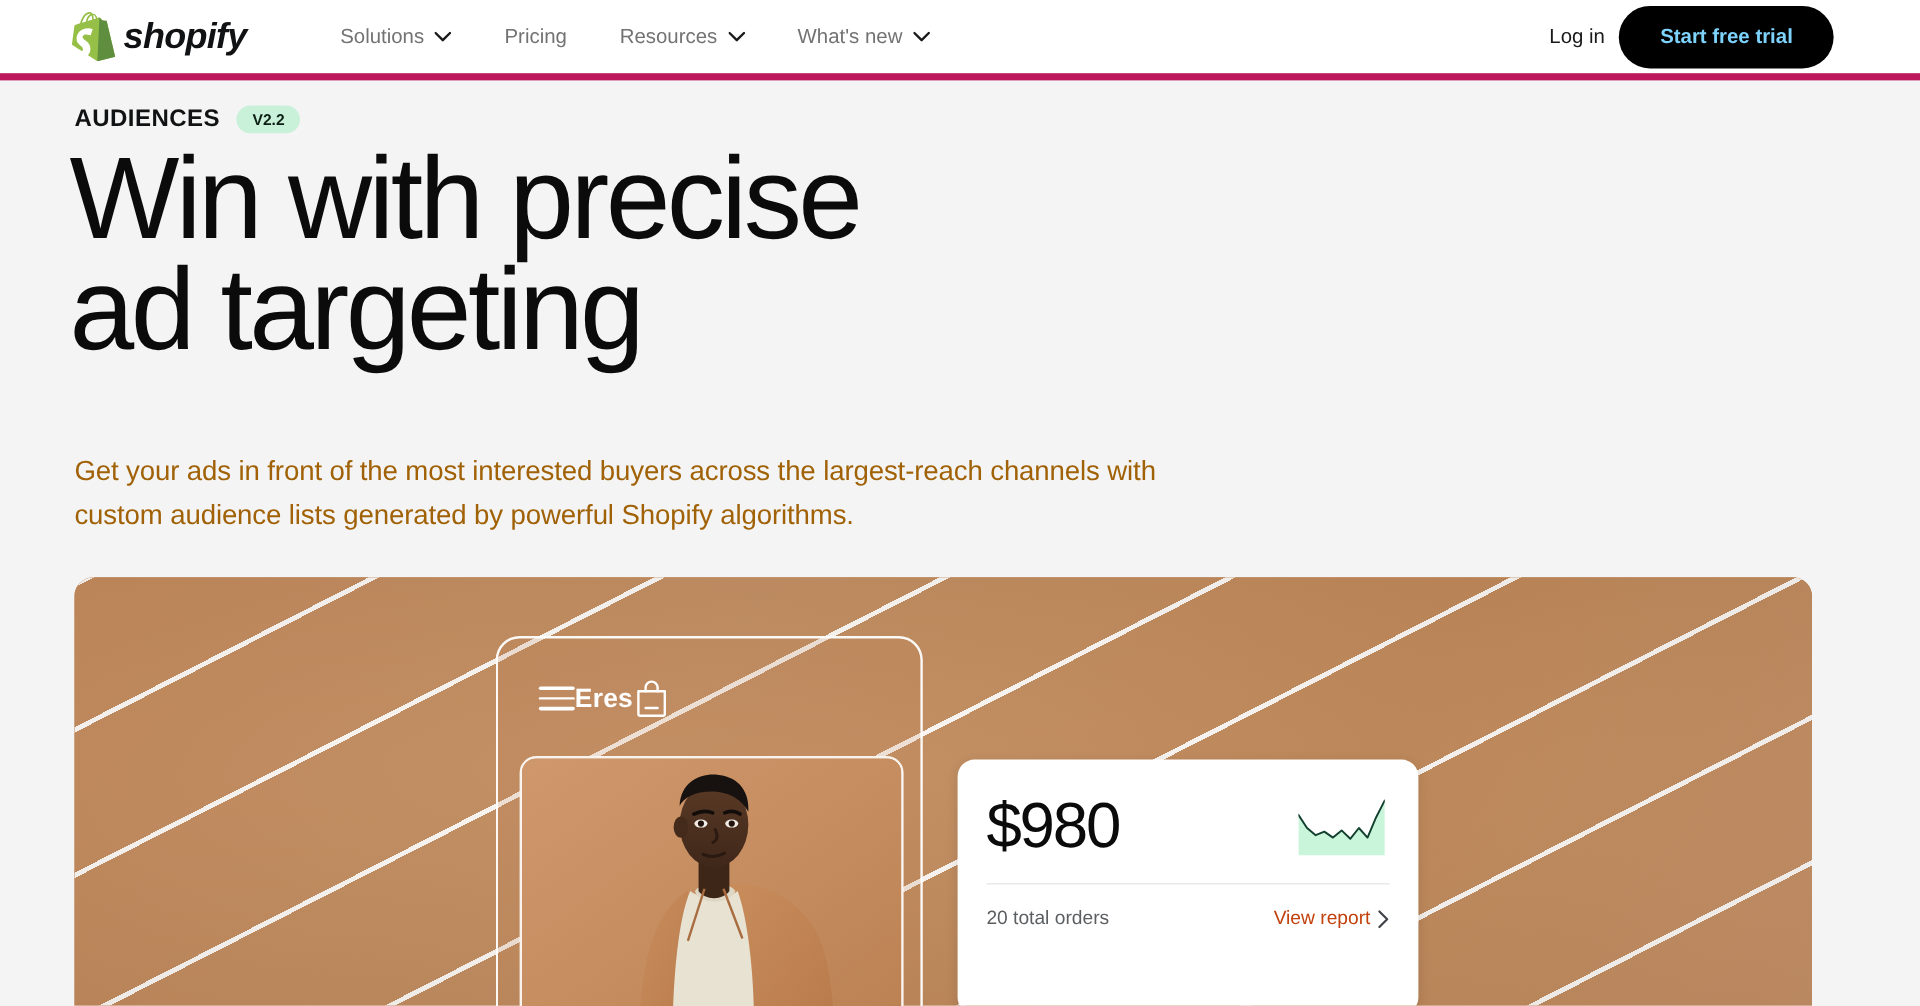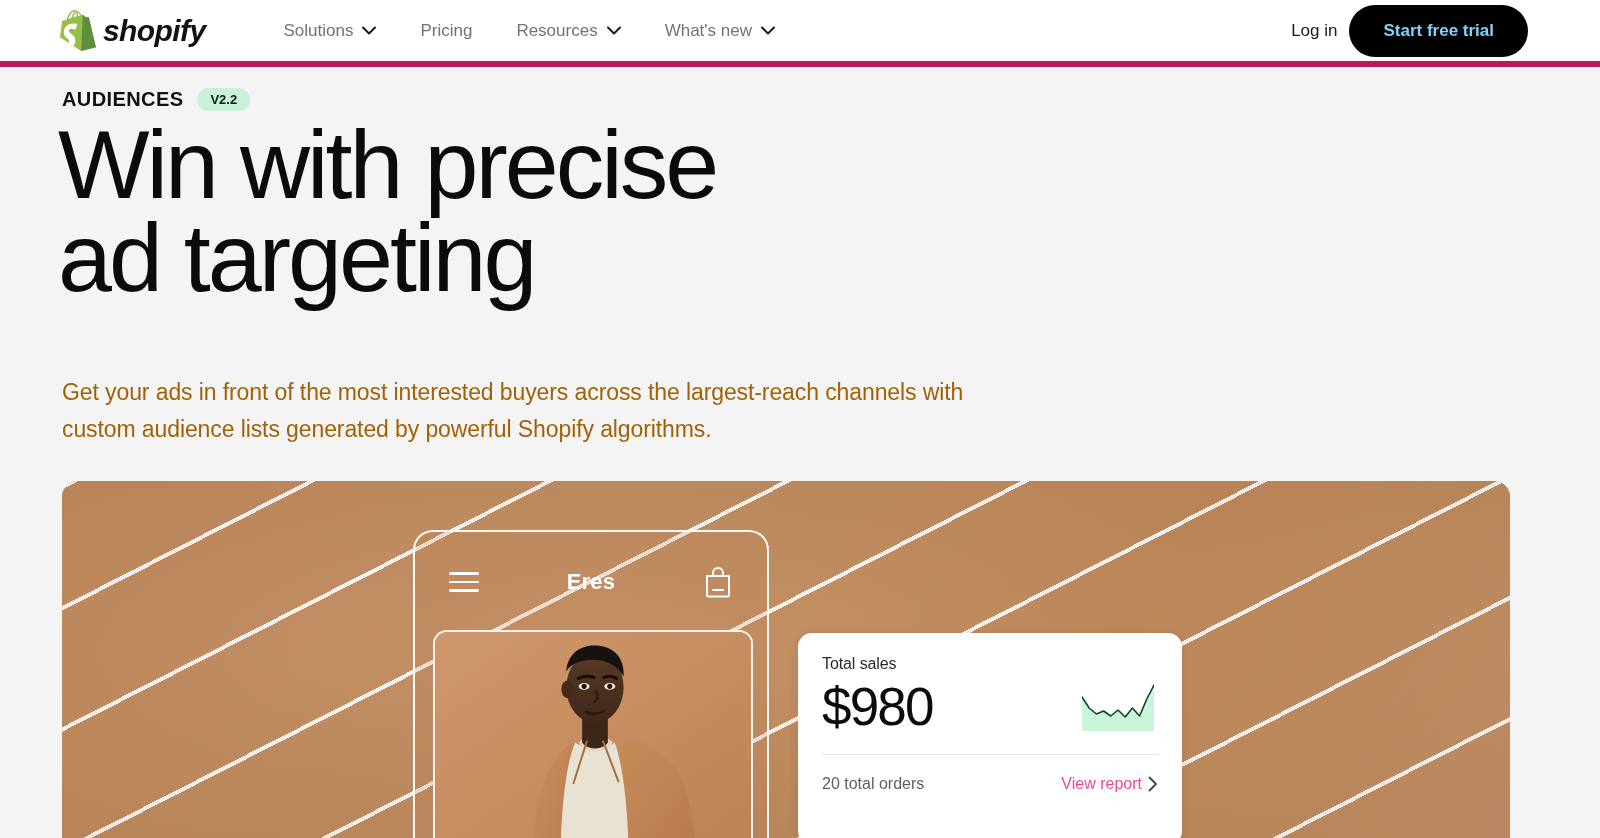--- a/index.html
+++ b/index.html
@@ -173,21 +173,21 @@
     border-radius: 20px;
     background: rgba(190,130,85,0.18);
     backdrop-filter: blur(0px);
   }
   .phone-topbar {
     position: absolute;
     top: 30px; left: 0; right: 0;
     height: 40px;
     display: flex;
     align-items: center;
-    justify-content: space-between;
+    justify-content: flex-start;
     padding: 0 34px;
   }
   .phone-title {
     font-size: 22px;
     font-weight: 700;
     color: #ffffff;
     letter-spacing: 0.2px;
   }
   .burger { width: 30px; display: flex; flex-direction: column; gap: 6px; cursor: pointer; }
   .burger i { display: block; height: 2.5px; background: #fff; border-radius: 2px; }
@@ -246,21 +246,21 @@
     align-items: center;
     justify-content: space-between;
     margin-top: 20px;
   }
   .sc-orders { font-size: 16px; color: #5c5f62; }
   .sc-link {
     display: flex;
     align-items: center;
     gap: 6px;
     font-size: 16px;
-    color: #ec4899;
+    color: #c2410c;
     cursor: pointer;
   }
 </style>
 </head>
 <body>
 
 <div class="topbar">
 
   <div class="logo-wrap">
     <svg class="logo-mark" viewBox="0 0 36 41">
@@ -386,21 +386,20 @@
 
         <path d="M170 110 L186 152" stroke="#a86c40" stroke-width="2" fill="none"></path>
         <path d="M154 110 L140 154" stroke="#a86c40" stroke-width="2" fill="none"></path>
       </svg>
     </div>
 
   </div>
 
   <div class="sales-card">
 
-    <div class="sc-label">Total sales</div>
 
     <div class="sc-row">
       <div class="sc-value">$980</div>
       <svg class="sparkline" viewBox="0 0 72 48" preserveAspectRatio="none">
         <path d="M0 14 L7.2 25 L14.4 31 L21.6 28 L28.8 33 L36 27 L43.2 34 L50.4 25 L57.6 33 L64.8 16 L72 2 L72 48 L0 48 Z" fill="#c9f5da"></path>
         <path d="M0 14 L7.2 25 L14.4 31 L21.6 28 L28.8 33 L36 27 L43.2 34 L50.4 25 L57.6 33 L64.8 16 L72 2" fill="none" stroke="#12402e" stroke-width="1.6" stroke-linejoin="round" stroke-linecap="round"></path>
       </svg>
     </div>
 
     <div class="sc-divider"></div>

